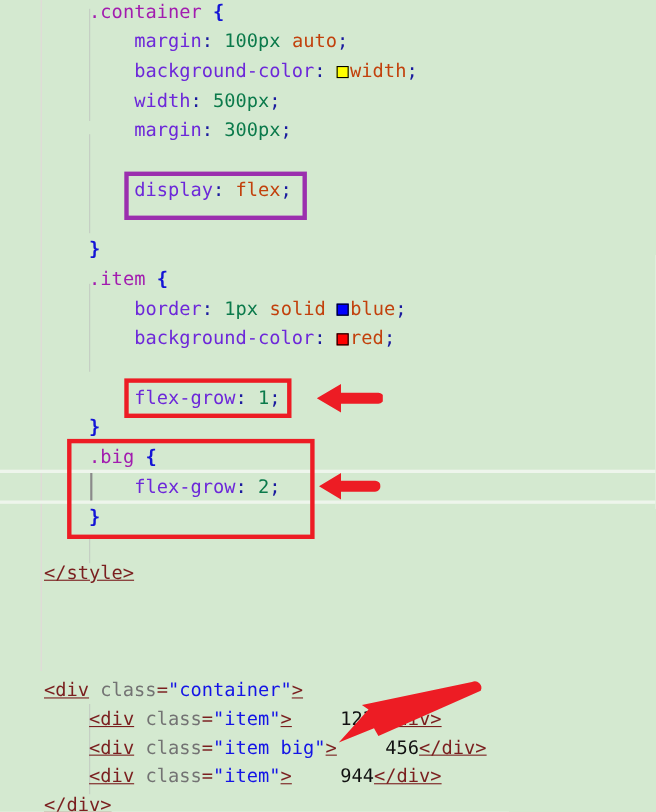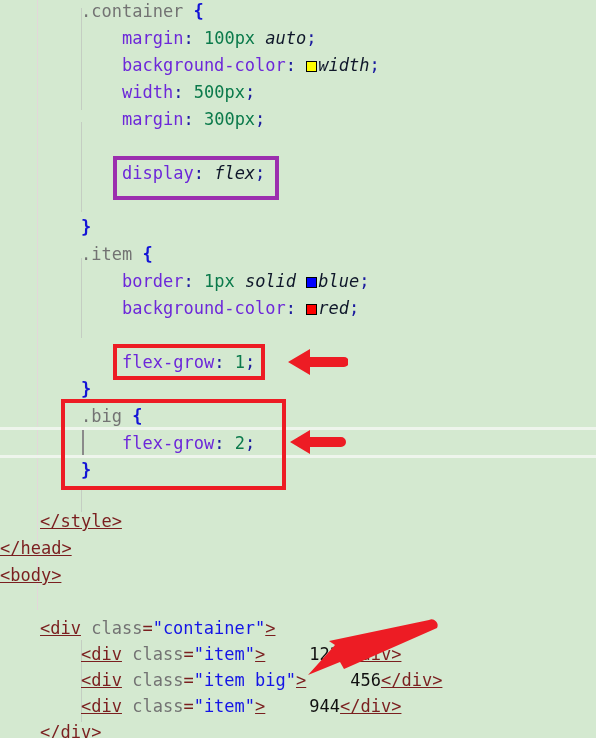--- a/index.html
+++ b/index.html
@@ -44,26 +44,26 @@
   }
   .line {
     position: absolute;
     left: 0;
     width: 596px;
     height: 27px;
     white-space: pre;
   }
 
   
-  .sel   { color: #737373; }           
+  .sel   { color: #a21caf; }           
   .brace { color: #1414d6; font-weight: bold; }
   .prop  { color: #6d28d9; }
   .punc  { color: #1a1a9e; }
   .num   { color: #0b7a4b; text-align: right; }
-  .kw    { color: #0f172a; font-style: italic; }
+  .kw    { color: #c2410c; }
   .tag   { color: #7a1f1f; text-decoration: underline; }
   .attr  { color: #737373; }
   .str   { color: #1414e6; }
   .txt   { color: #111111; margin-left: 44px; }
   .eq    { color: #7a1f1f; }
 
   
   .chip {
     display: inline-block;
     width: 11px;
@@ -150,23 +150,21 @@
     <div class="line" style="top:376px; padding-left:81px;"><span class="brace">}</span></div>
 
     <div class="line" style="top:403px; padding-left:81px;"><span class="sel">.big</span> <span class="brace">{</span></div>
 
     <div class="line" style="top:430px; padding-left:122px;"><span class="prop">flex-grow</span><span class="punc">:</span> <span class="num">2</span><span class="punc">;</span></div>
 
     <div class="line" style="top:457px; padding-left:81px;"><span class="brace">}</span></div>
 
     <div class="line" style="top:508px; padding-left:40px;"><span class="tag">&lt;/style&gt;</span></div>
 
-    <div class="line" style="top:535px; padding-left:-4px;"><span class="tag">&lt;/head&gt;</span></div>
 
-    <div class="line" style="top:562px; padding-left:-4px;"><span class="tag">&lt;body&gt;</span></div>
 
     <div class="line" style="top:615px; padding-left:40px;"><span class="tag">&lt;div</span> <span class="attr">class</span><span class="eq">=</span><span class="str">"container"</span><span class="tag">&gt;</span></div>
 
     <div class="line" style="top:641px; padding-left:81px;"><span class="tag">&lt;div</span> <span class="attr">class</span><span class="eq">=</span><span class="str">"item"</span><span class="tag">&gt;</span><span class="txt">123</span><span class="tag">&lt;/div&gt;</span></div>
 
     <div class="line" style="top:667px; padding-left:81px;"><span class="tag">&lt;div</span> <span class="attr">class</span><span class="eq">=</span><span class="str">"item big"</span><span class="tag">&gt;</span><span class="txt">456</span><span class="tag">&lt;/div&gt;</span></div>
 
     <div class="line" style="top:693px; padding-left:81px;"><span class="tag">&lt;div</span> <span class="attr">class</span><span class="eq">=</span><span class="str">"item"</span><span class="tag">&gt;</span><span class="txt">944</span><span class="tag">&lt;/div&gt;</span></div>
 
     <div class="line" style="top:719px; padding-left:40px;"><span class="tag">&lt;/div&gt;</span></div>

